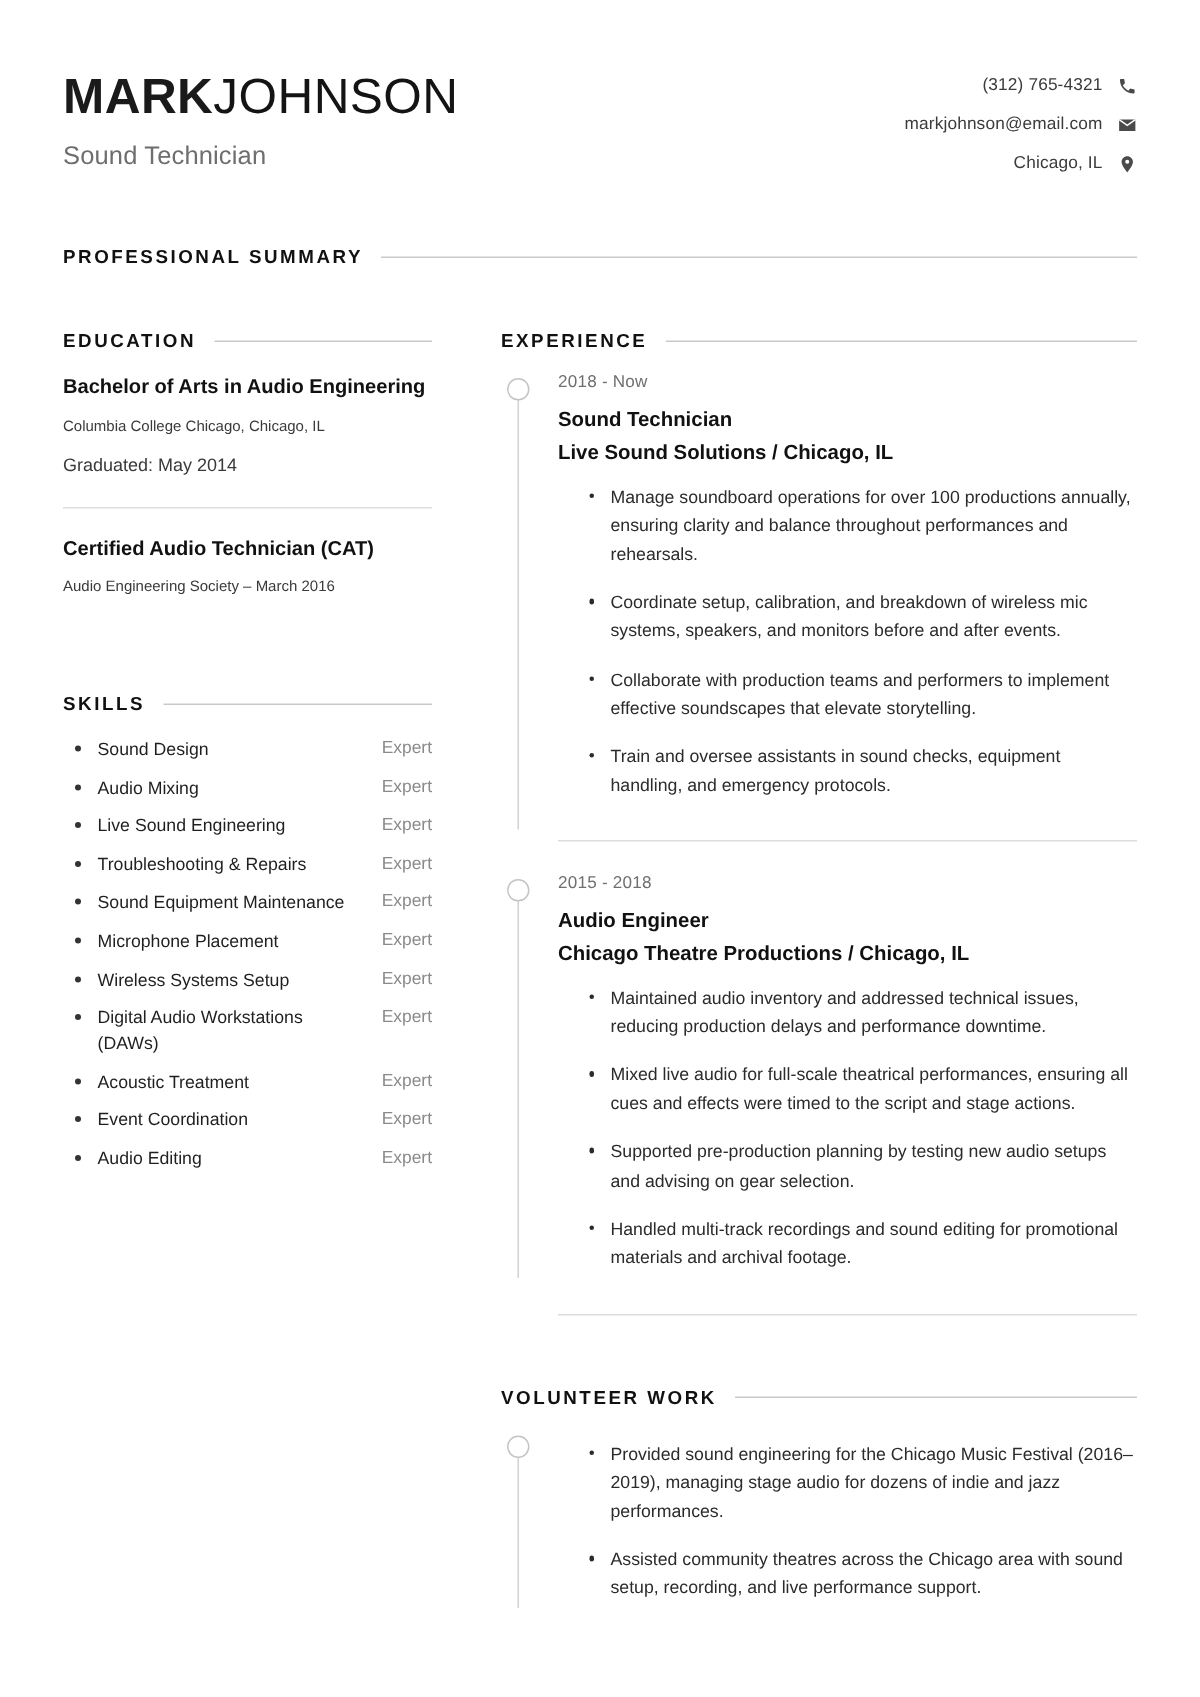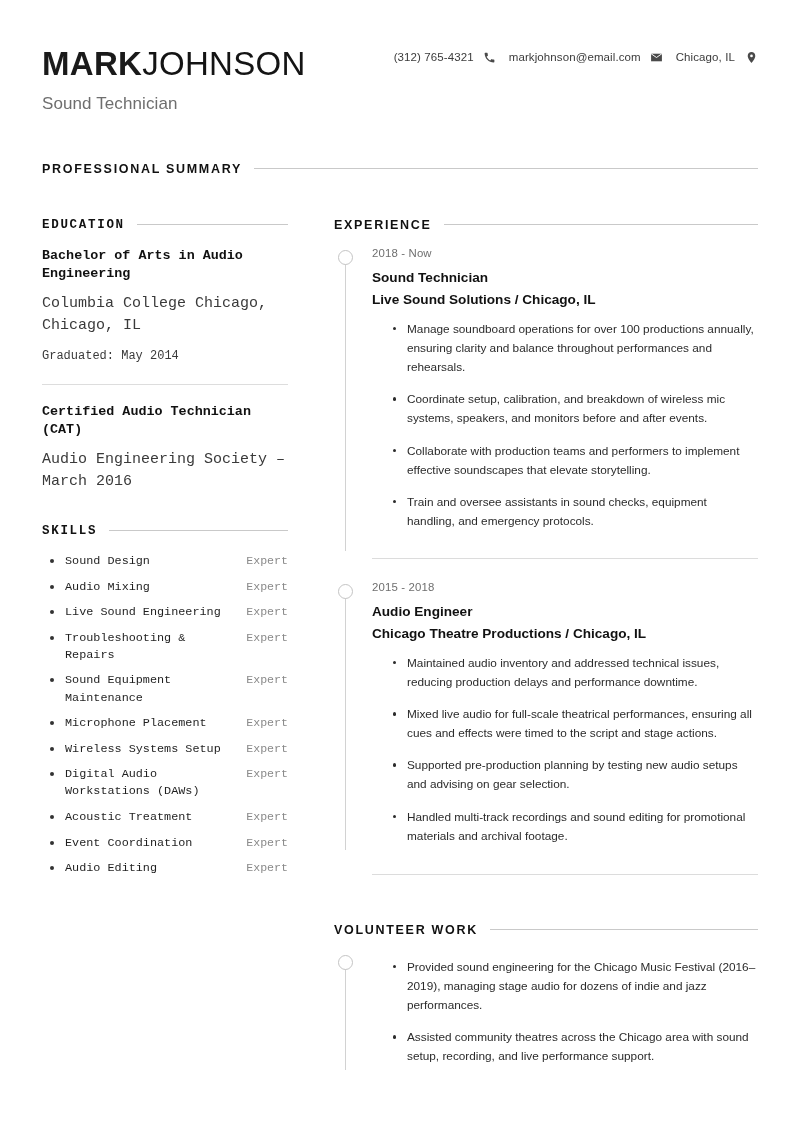--- a/index.html
+++ b/index.html
@@ -39,21 +39,21 @@
   .job-title {
     font-size: 17px;
     font-weight: 400;
     color: #6e6e6e;
     margin-top: 11px;
     letter-spacing: 0.1px;
   }
 
   .contact {
     display: flex;
-    flex-direction: row;
+    flex-direction: column;
     gap: 12px;
     padding-top: 6px;
   }
   .contact-row {
     display: flex;
     align-items: center;
     justify-content: flex-end;
     gap: 9px;
     font-size: 11.5px;
     color: #3b3b3b;
@@ -97,51 +97,51 @@
     color: #2b2b2b;
     max-width: 716px;
   }
 
   
   .body-cols {
     display: flex;
     margin-top: 42px;
     align-items: flex-start;
   }
-  .col-left  { width: 246px; flex: 0 0 246px; font-family: Liberation Mono, monospace; }
+  .col-left  { width: 246px; flex: 0 0 246px; }
   .col-right { flex: 1 1 auto; margin-left: 46px; }
 
   
   .edu-entry { padding-bottom: 2px; }
   .edu-divider {
     height: 1px;
     background: #dddddd;
     margin: 17px 0 18px 0;
   }
   .edu-degree {
     font-size: 13.4px;
     font-weight: 700;
     line-height: 1.38;
     color: #111111;
     margin-bottom: 9px;
   }
   .edu-school {
-    font-size: 15px;
+    font-size: 10px;
     color: #3a3a3a;
     line-height: 1.5;
     margin-bottom: 9px;
   }
   .edu-date {
     font-size: 12px;
     color: #3a3a3a;
     line-height: 1.5;
   }
 
   
-  .skills { margin-top: 19px; }
+  .skills { margin-top: 52px; }
   .skill-row {
     display: flex;
     align-items: flex-start;
     margin-bottom: 8.5px;
   }
   .skill-bullet {
     width: 4px; height: 4px;
     border-radius: 50%;
     background: #333333;
     margin: 6px 11px 0 8px;

